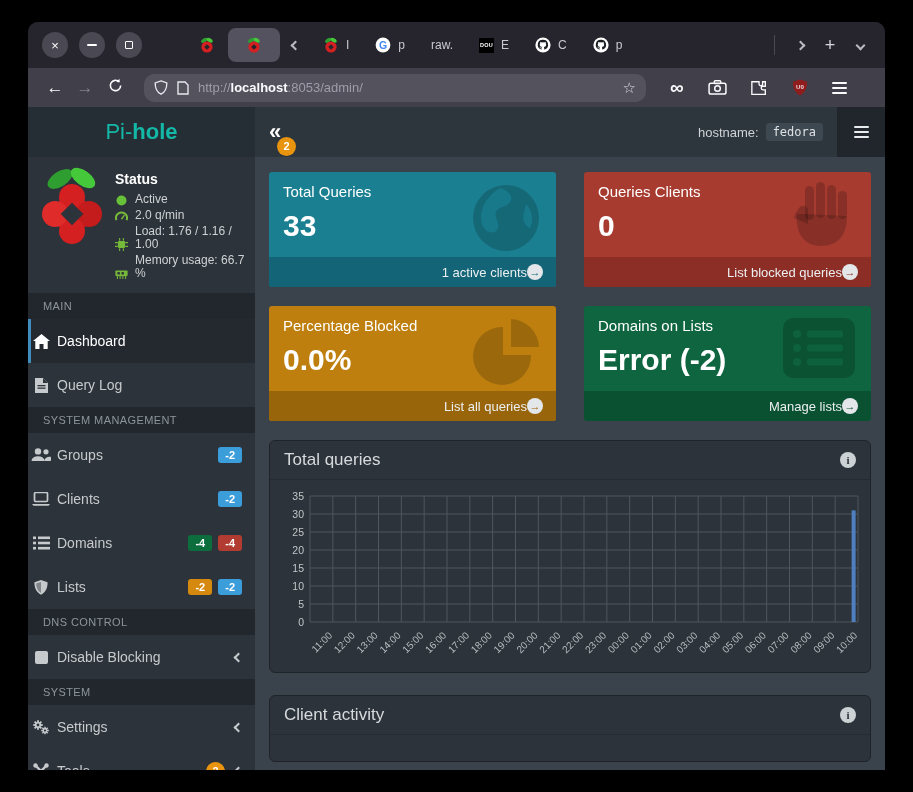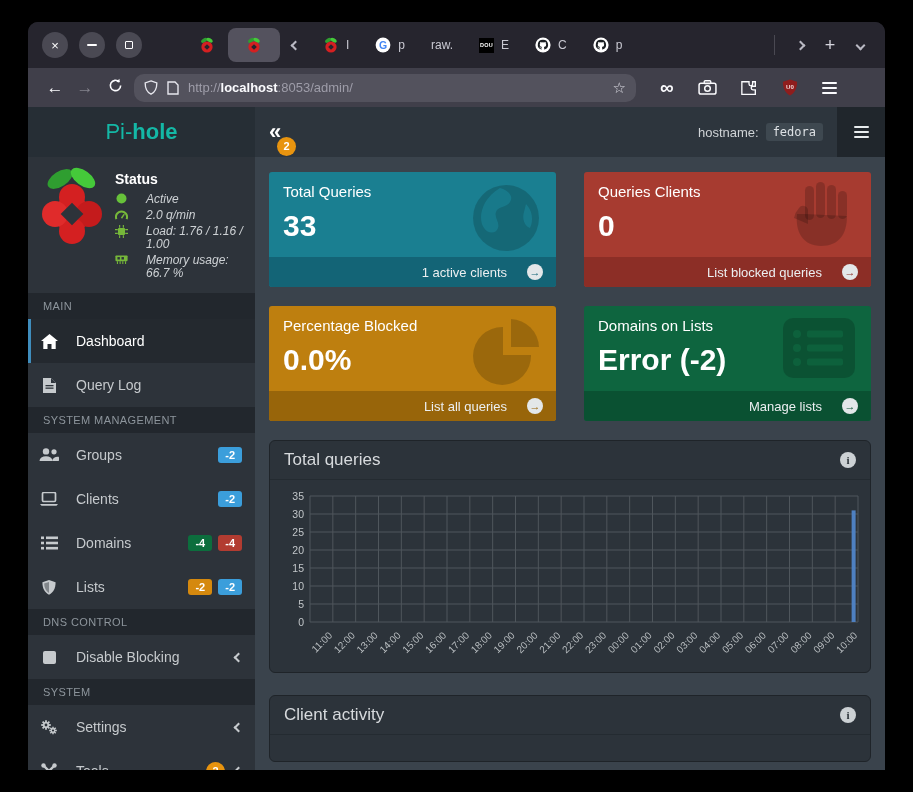--- a/index.html
+++ b/index.html
@@ -23,21 +23,21 @@
   .caret-down { transform:rotate(-45deg); }
   .tab-sep { width:1px; height:20px; background:#4a4952; margin:0 10px 0 auto; }
   .strip-btn { width:30px; height:30px; display:flex; align-items:center; justify-content:center; color:#d6d6de; font-size:18px; }
   .favicon { width:16px; height:16px; flex:none; }
   .fav-dou { width:15px; height:15px; background:#000; color:#fff; font-size:5.5px; font-weight:bold; display:flex; align-items:center; justify-content:center; letter-spacing:.3px; }
 
   
   .toolbar { height:39px; background:#403f4a; display:flex; align-items:center; padding:0 12px; }
   .nav-ico { font-size:17px; color:#fbfbfe; width:30px; text-align:center; }
   .nav-ico.dim { color:#85848e; }
-  .urlbar { margin-left:4px; width:502px; height:28px; background:#53525d; border-radius:10px; display:flex; align-items:center; padding:0 10px; gap:9px; }
+  .urlbar { margin-left:14px; width:502px; height:28px; background:#53525d; border-radius:10px; display:flex; align-items:center; padding:0 10px; gap:9px; }
   .url-text { font-size:13px; color:#9e9da9; }
   .url-text b { color:#fbfbfe; font-weight:bold; }
   .url-star { margin-left:auto; color:#d8d8e0; font-size:15px; }
   .tb-right { display:flex; align-items:center; gap:24px; margin-left:24px; }
   .inf { font-size:19px; font-weight:bold; color:#fbfbfe; }
   .burger { display:inline-flex; flex-direction:column; gap:3px; }
   .burger i { display:block; width:15px; height:2px; background:#fbfbfe; border-radius:1px; }
 
   
   .page { height:663px; background:#3a434c; display:flex; flex-direction:column; }
@@ -53,39 +53,39 @@
   .burger-box { width:48px; background:#20262c; display:flex; align-items:center; justify-content:center; }
   .burger2 i { background:#e8ecee; }
 
   .body { flex:1; display:flex; overflow:hidden; }
 
   
   .sidebar { width:227px; background:#2d333a; flex:none; }
   .logo-status { display:flex; padding:9px 8px 10px 10px; }
   .status-col { margin-left:9px; font-size:12px; color:#ced2d5; }
   .status-col h3 { font-size:14px; color:#fff; margin:5px 0 6px; }
-  .st-row { display:flex; align-items:flex-start; gap:18px; margin-bottom:3px; line-height:13px;font-style:italic; }
+  .st-row { display:flex; align-items:flex-end; gap:7px; margin-bottom:3px; line-height:13px; }
   .st-ico { width:13px; display:flex; justify-content:center; flex:none; }
   .menu-section { background:#22272d; color:#8d959c; font-size:11px; padding:7px 15px; letter-spacing:.4px; }
-  .menu-item { height:44px; display:flex; align-items:center; gap:17px; padding:0 13px 0 8px; color:#c6cacd; font-size:14px; border-left:3px solid transparent; cursor:pointer; }
+  .menu-item { height:44px; display:flex; align-items:center; gap:6px; padding:0 13px 0 0; color:#c6cacd; font-size:14px; border-left:3px solid transparent; cursor:pointer; }
   .menu-item.active { background:#24292f; color:#fff; border-left-color:#3f8dbd; }
   .mi-icon { width:20px; display:flex; justify-content:center; flex:none; }
   .mi-right { margin-left:auto; display:flex; align-items:center; gap:6px; }
   .badge { font-size:11px; font-weight:bold; color:#fff; padding:2px 7px; border-radius:3px; }
   .mi-caret { width:7px; height:7px; border-left:2px solid #c6cacd; border-bottom:2px solid #c6cacd; transform:rotate(45deg); margin-left:4px; }
 
   
   .content { flex:1; padding:15px 14px; overflow:hidden; }
   .cards { display:grid; grid-template-columns:1fr 1fr; column-gap:28px; row-gap:19px; margin-bottom:19px; }
   .card { height:115px; border-radius:3px; position:relative; overflow:hidden; color:#fff; }
   .card-pad { padding:11px 14px; position:relative; z-index:2; }
   .card-title { font-size:15px; }
   .card-value { font-size:30px; font-weight:bold; margin-top:9px; }
   .card-icon { position:absolute; right:14px; top:10px; z-index:1; }
-  .card-footer { position:absolute; left:0; right:0; bottom:0; height:30px; display:flex; align-items:center; justify-content:flex-end; gap:20px; padding:0 13px; font-size:13px; color:#eceff1; cursor:pointer; }
+  .card-footer { position:absolute; left:0; right:0; bottom:0; height:30px; display:flex; align-items:center; justify-content:flex-end; gap:0; padding:0 13px; font-size:13px; color:#eceff1; cursor:pointer; }
   .circ-arrow { width:16px; height:16px; border-radius:50%; background:#e3e7e9; display:flex; align-items:center; justify-content:center; font-size:11px; font-weight:bold; }
 
   .panel { border:1px solid #1f2429; border-radius:6px; background:#2c333a; margin-bottom:22px; }
   .panel-head { padding:9px 14px; font-size:17px; color:#d7dadd; border-bottom:1px solid #242b31; display:flex; align-items:center; justify-content:space-between; }
   .info-ico { width:16px; height:16px; border-radius:50%; background:#ccd1d4; color:#2b3238; font-size:11px; font-weight:bold; display:flex; align-items:center; justify-content:center; font-family:"Liberation Serif",serif; }
   .panel-body { padding:8px 10px 4px; }
   .panel.clipped { margin-bottom:0; }
   .panel.clipped .panel-body { height:26px; }
 </style>
 </head>

